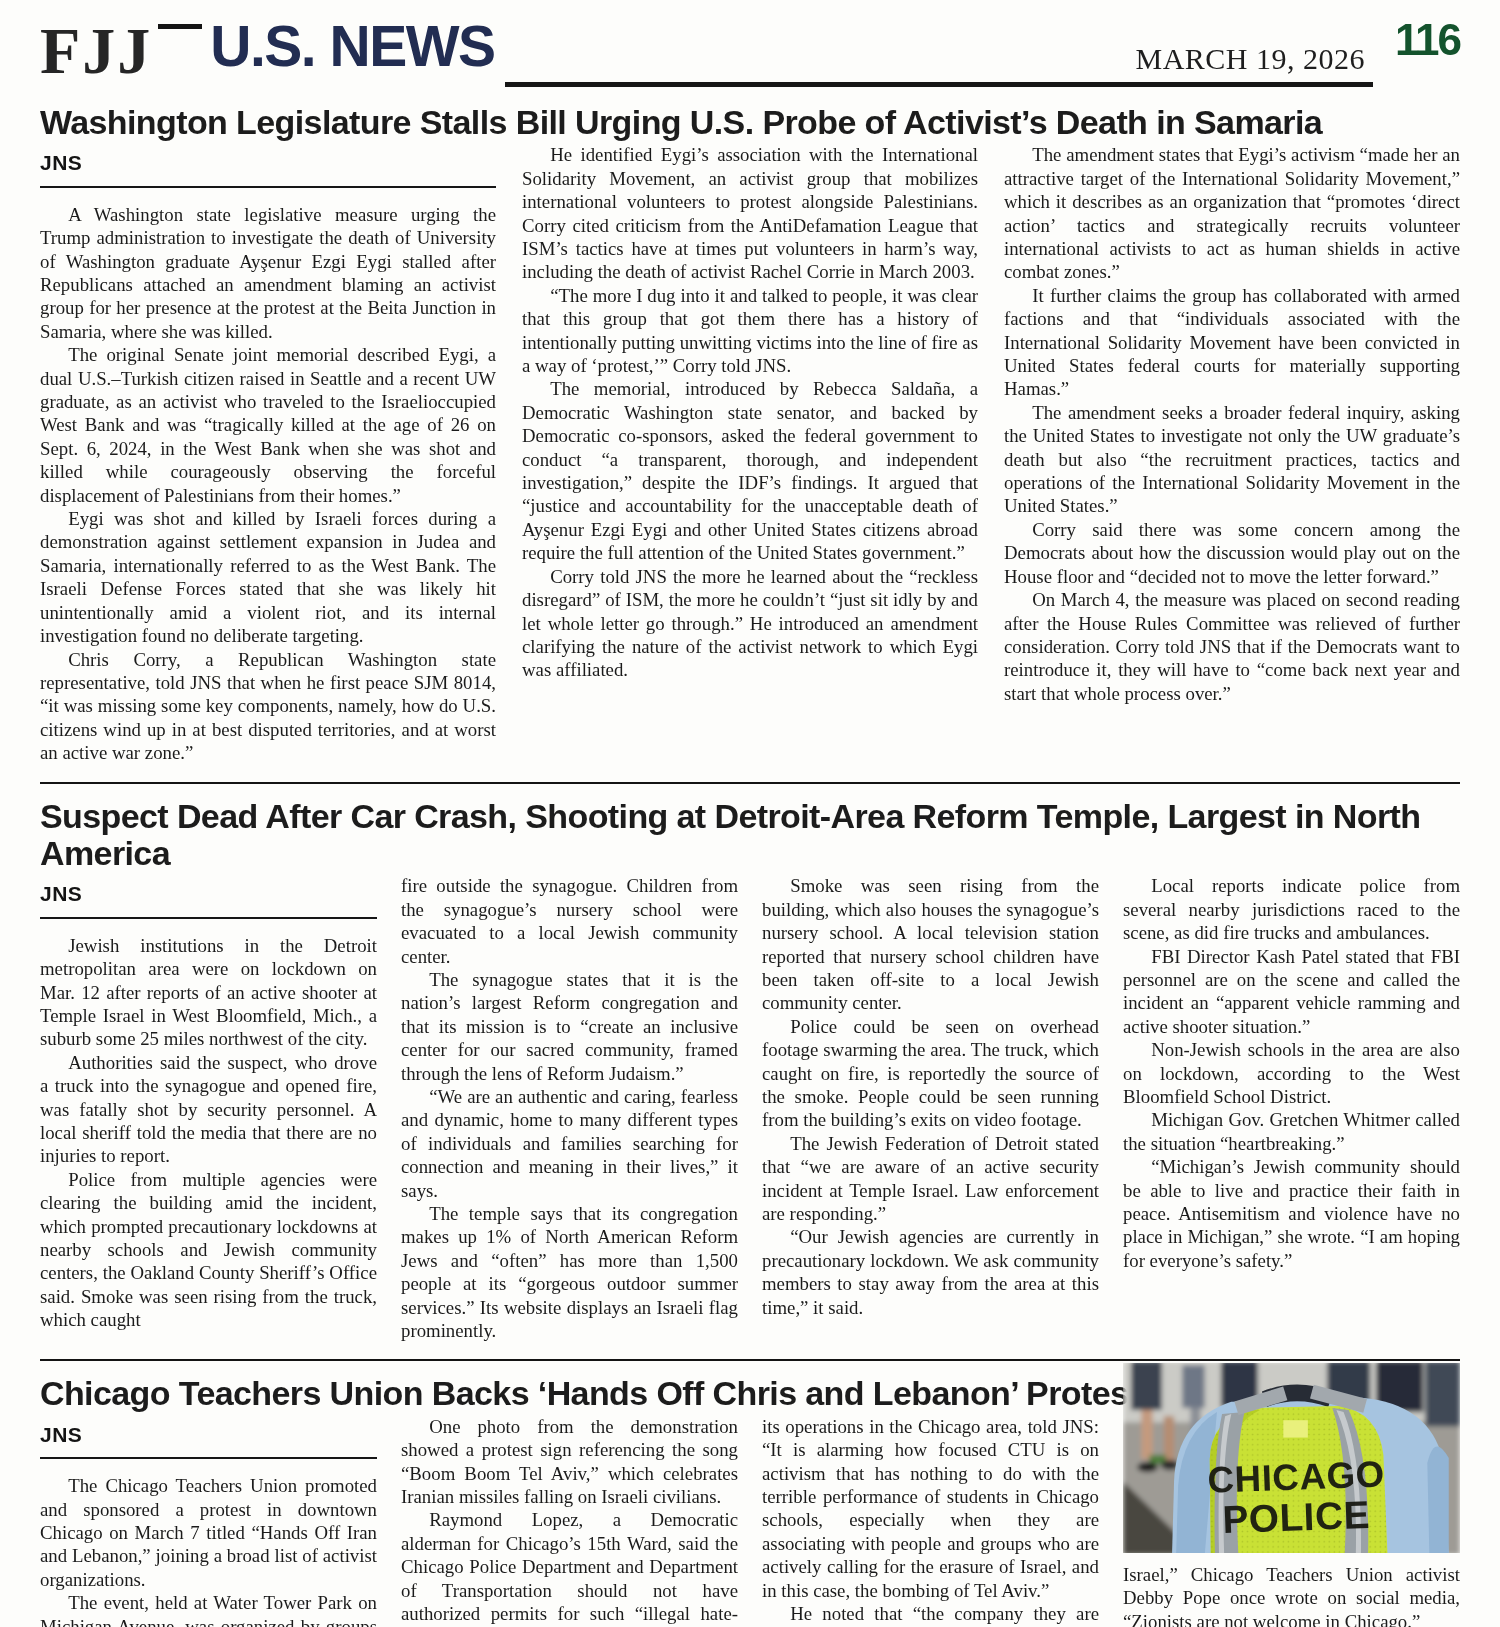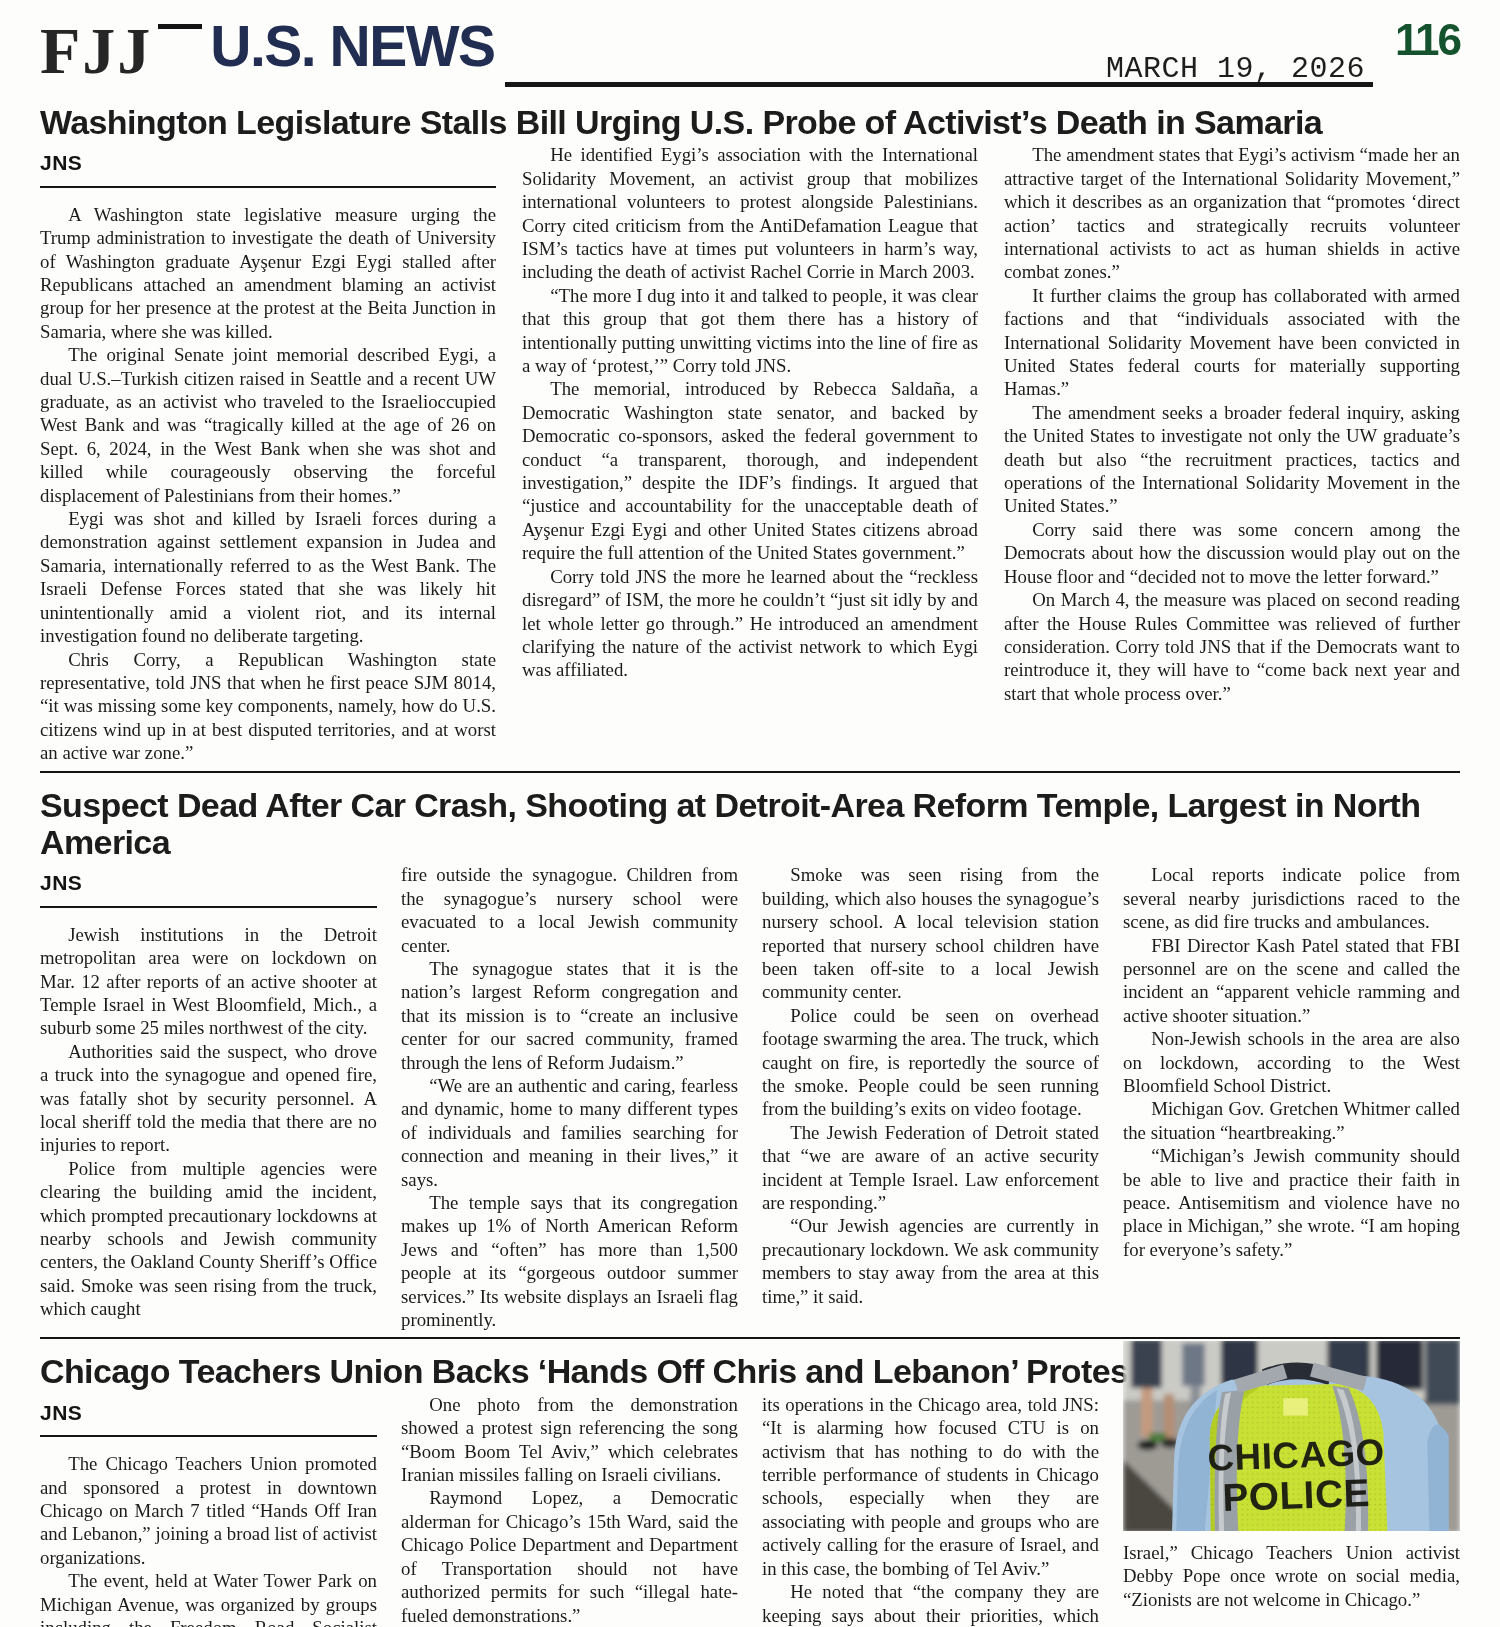--- a/index.html
+++ b/index.html
@@ -17,22 +17,22 @@
     font-size:66px; line-height:0.82; letter-spacing:2px; color:#262626;
   }
   .short-bar { width:44px; height:5px; background:#141414; margin:0 8px 3px 6px; }
   .section-title {
     font-family:"Liberation Sans", sans-serif; font-weight:700;
     font-size:57px; line-height:0.78; letter-spacing:-1.5px; color:#222d52;
   }
   .rule-wrap { flex:1; position:relative; height:66px; }
   .hrule { position:absolute; left:10px; right:8px; bottom:3px; height:5px; background:#161616; }
   .date {
-    position:absolute; right:16px; bottom:4px;
-    font-family:Liberation Mono, monospace; font-size:30px;
+    position:absolute; right:16px; bottom:14px;
+    font-family:Liberation Serif, serif; font-size:30px;
     font-weight:500; letter-spacing:0.5px; color:#1e1e1e; white-space:nowrap;
   }
   .page-number {
     font-family:"Liberation Sans", sans-serif; font-weight:700;
     font-size:44px; line-height:0.73; letter-spacing:-2px; color:#14532d; margin-left:14px;
   }
 
   
   .headline {
     font-family:"Liberation Sans", sans-serif; font-weight:700;
@@ -43,21 +43,21 @@
   .cols.four { gap:24px; }
   .col { flex:1; min-width:0; font-size:18.8px; line-height:23.4px; text-align:justify; }
   .byline {
     font-family:"Liberation Sans", sans-serif; font-weight:700;
     font-size:21px; letter-spacing:0.5px; color:#141414;
     padding:8px 0 11px 0; border-bottom:2px solid #161616; margin-bottom:15px;
     text-align:left;
   }
   .para { margin:0; text-indent:1.5em; }
   .para.cont { text-indent:0; }
-  .article { padding-bottom:6px; }
+  .article { padding-bottom:17px; }
   .divider { height:2px; background:#141414; }
 
   
   .photo-wrap { margin:-52px 0 10px 0; }
   .photo-wrap svg { display:block; width:100%; height:190px; }
 </style>
 </head>
 <body>
 
 <div class="page">

